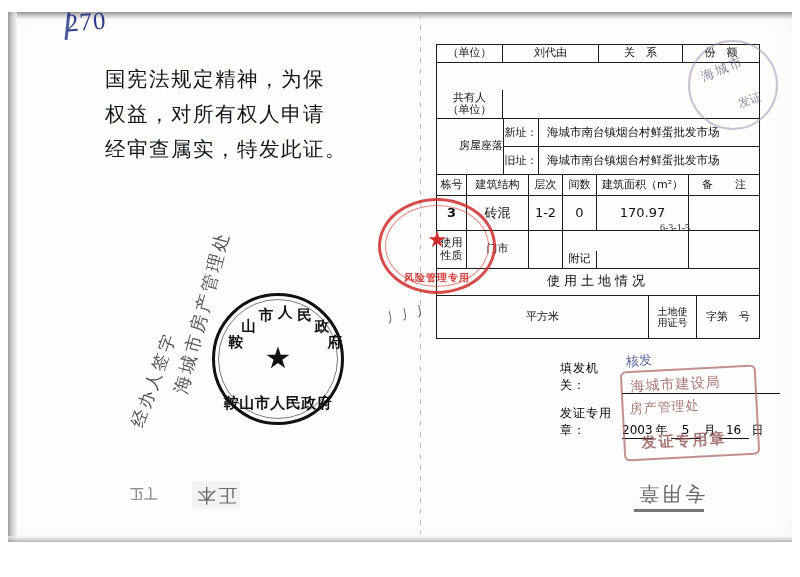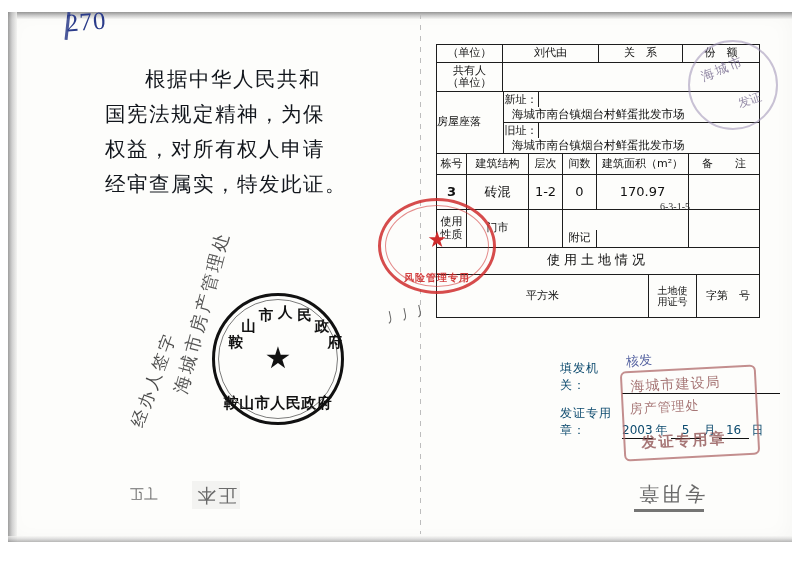--- a/index.html
+++ b/index.html
@@ -255,27 +255,27 @@
   .cell:last-child { border-right: none; }
   .cell.l { justify-content: flex-start; }
   .lbl2 { flex-direction: column; line-height: 1.1; }
 
   .r-top { min-height: 17px; }
   .r-top .c1 { width: 66px; }
   .r-top .c2 { width: 96px; }
   .r-top .c3 { width: 84px; }
   .r-top .c4 { flex: 1; }
 
-  .r-owner { min-height: 26px; }
+  .r-owner { min-height: 26px; margin-top: 27px; }
   .r-owner .c1 { width: 66px; }
   .r-owner .c2 { flex: 1; }
 
-  .addr-block { width: 66px; border-right: 1px solid #1d1d1d; display:flex; align-items:flex-start; justify-content:center; flex-direction: column; line-height: 1.15;}
+  .addr-block { width: 66px; border-right: 1px solid #1d1d1d; display:flex; align-items:flex-end; justify-content:center; flex-direction: column; line-height: 1.15;}
   .addr-rows { flex: 1; }
-  .addr-line { display: flex; min-height: 27px; border-bottom: 1px solid #1d1d1d; flex-direction: column;}
+  .addr-line { display: flex; min-height: 27px; border-bottom: 1px solid #1d1d1d;}
   .addr-line:last-child { border-bottom: none; }
   .addr-key { width: 34px; border-right: 1px solid #1d1d1d; display: flex; align-items:center; justify-content:center;}
   .addr-val { flex: 1; display:flex; align-items:center; padding-left: 8px; font-size: 11.5px;}
 
   .r-head .c1 { width: 30px; }
   .r-head .c2 { width: 62px; }
   .r-head .c3 { width: 34px; }
   .r-head .c4 { width: 34px; }
   .r-head .c5 { width: 92px; }
   .r-head .c6 { flex: 1; }
@@ -399,21 +399,21 @@
     transform: rotate(-18deg);
     opacity: .7;
   }
 
   
   .issue {
     position: absolute;
     left: 560px;
     top: 360px;
     font-size: 12px;
-    color: #0c4a6e;
+    color: #000000;
   }
   .issue .line {
     display: flex;
     align-items: flex-end;
     margin-bottom: 11px;
   }
   .issue .k { width: 62px; letter-spacing: 1px;}
   .issue .v {
     min-width: 150px;
     border-bottom: 1px solid #111;
@@ -485,21 +485,20 @@
   <div class="scan-edge-top"></div>
   <div class="scan-edge-left"></div>
   <div class="scan-edge-bottom"></div>
 
   <div class="page-number-tick"></div>
   <div class="page-number">270</div>
 
   <div class="fold"></div>
 
   <div class="left-text">
-    <span class="ln indent">根据中华人民共和</span>
     <span class="ln">国宪法规定精神，为保</span>
     <span class="ln">权益，对所有权人申请</span>
     <span class="ln">经审查属实，特发此证。</span>
   </div>
 
   <div class="hand-sign-a">海城市房产管理处</div>
   <div class="hand-sign-b">经办人签字</div>
   <div class="hand-marks">丿丿丿</div>
 
   <div class="gov-seal">

